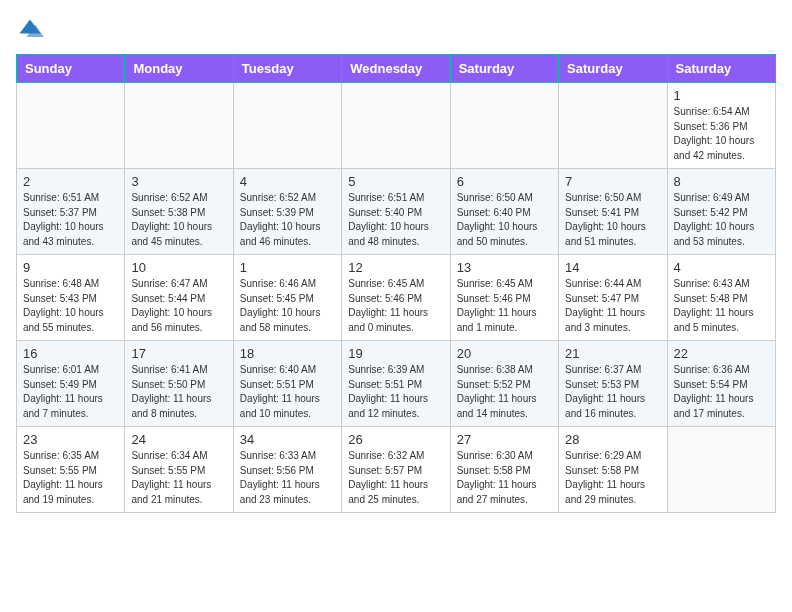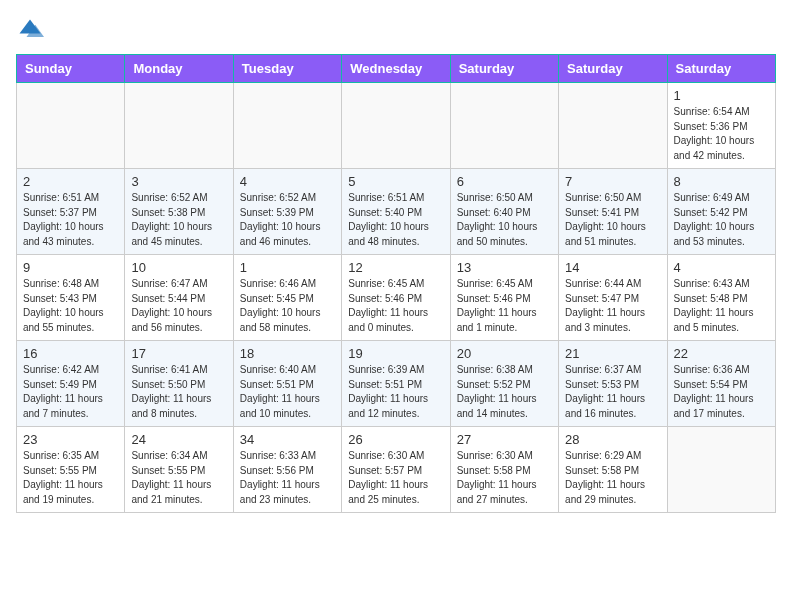--- a/index.html
+++ b/index.html
@@ -218,21 +218,21 @@
         <td>
           <span class="day-num">4</span>
           <div class="day-info">Sunrise: 6:43 AM
 Sunset: 5:48 PM
 Daylight: 11 hours and 5 minutes.</div>
         </td>
       </tr>
       <tr class="row-alt">
         <td>
           <span class="day-num">16</span>
-          <div class="day-info">Sunrise: 6:42 AM
+          <div class="day-info">Sunrise: 6:01 AM
 Sunset: 5:49 PM
 Daylight: 11 hours and 7 minutes.</div>
         </td>
         <td>
           <span class="day-num">17</span>
           <div class="day-info">Sunrise: 6:41 AM
 Sunset: 5:50 PM
 Daylight: 11 hours and 8 minutes.</div>
         </td>
         <td>
@@ -280,21 +280,21 @@
 Daylight: 11 hours and 21 minutes.</div>
         </td>
         <td>
           <span class="day-num">34</span>
           <div class="day-info">Sunrise: 6:33 AM
 Sunset: 5:56 PM
 Daylight: 11 hours and 23 minutes.</div>
         </td>
         <td>
           <span class="day-num">26</span>
-          <div class="day-info">Sunrise: 6:30 AM
+          <div class="day-info">Sunrise: 6:32 AM
 Sunset: 5:57 PM
 Daylight: 11 hours and 25 minutes.</div>
         </td>
         <td>
           <span class="day-num">27</span>
           <div class="day-info">Sunrise: 6:30 AM
 Sunset: 5:58 PM
 Daylight: 11 hours and 27 minutes.</div>
         </td>
         <td>

